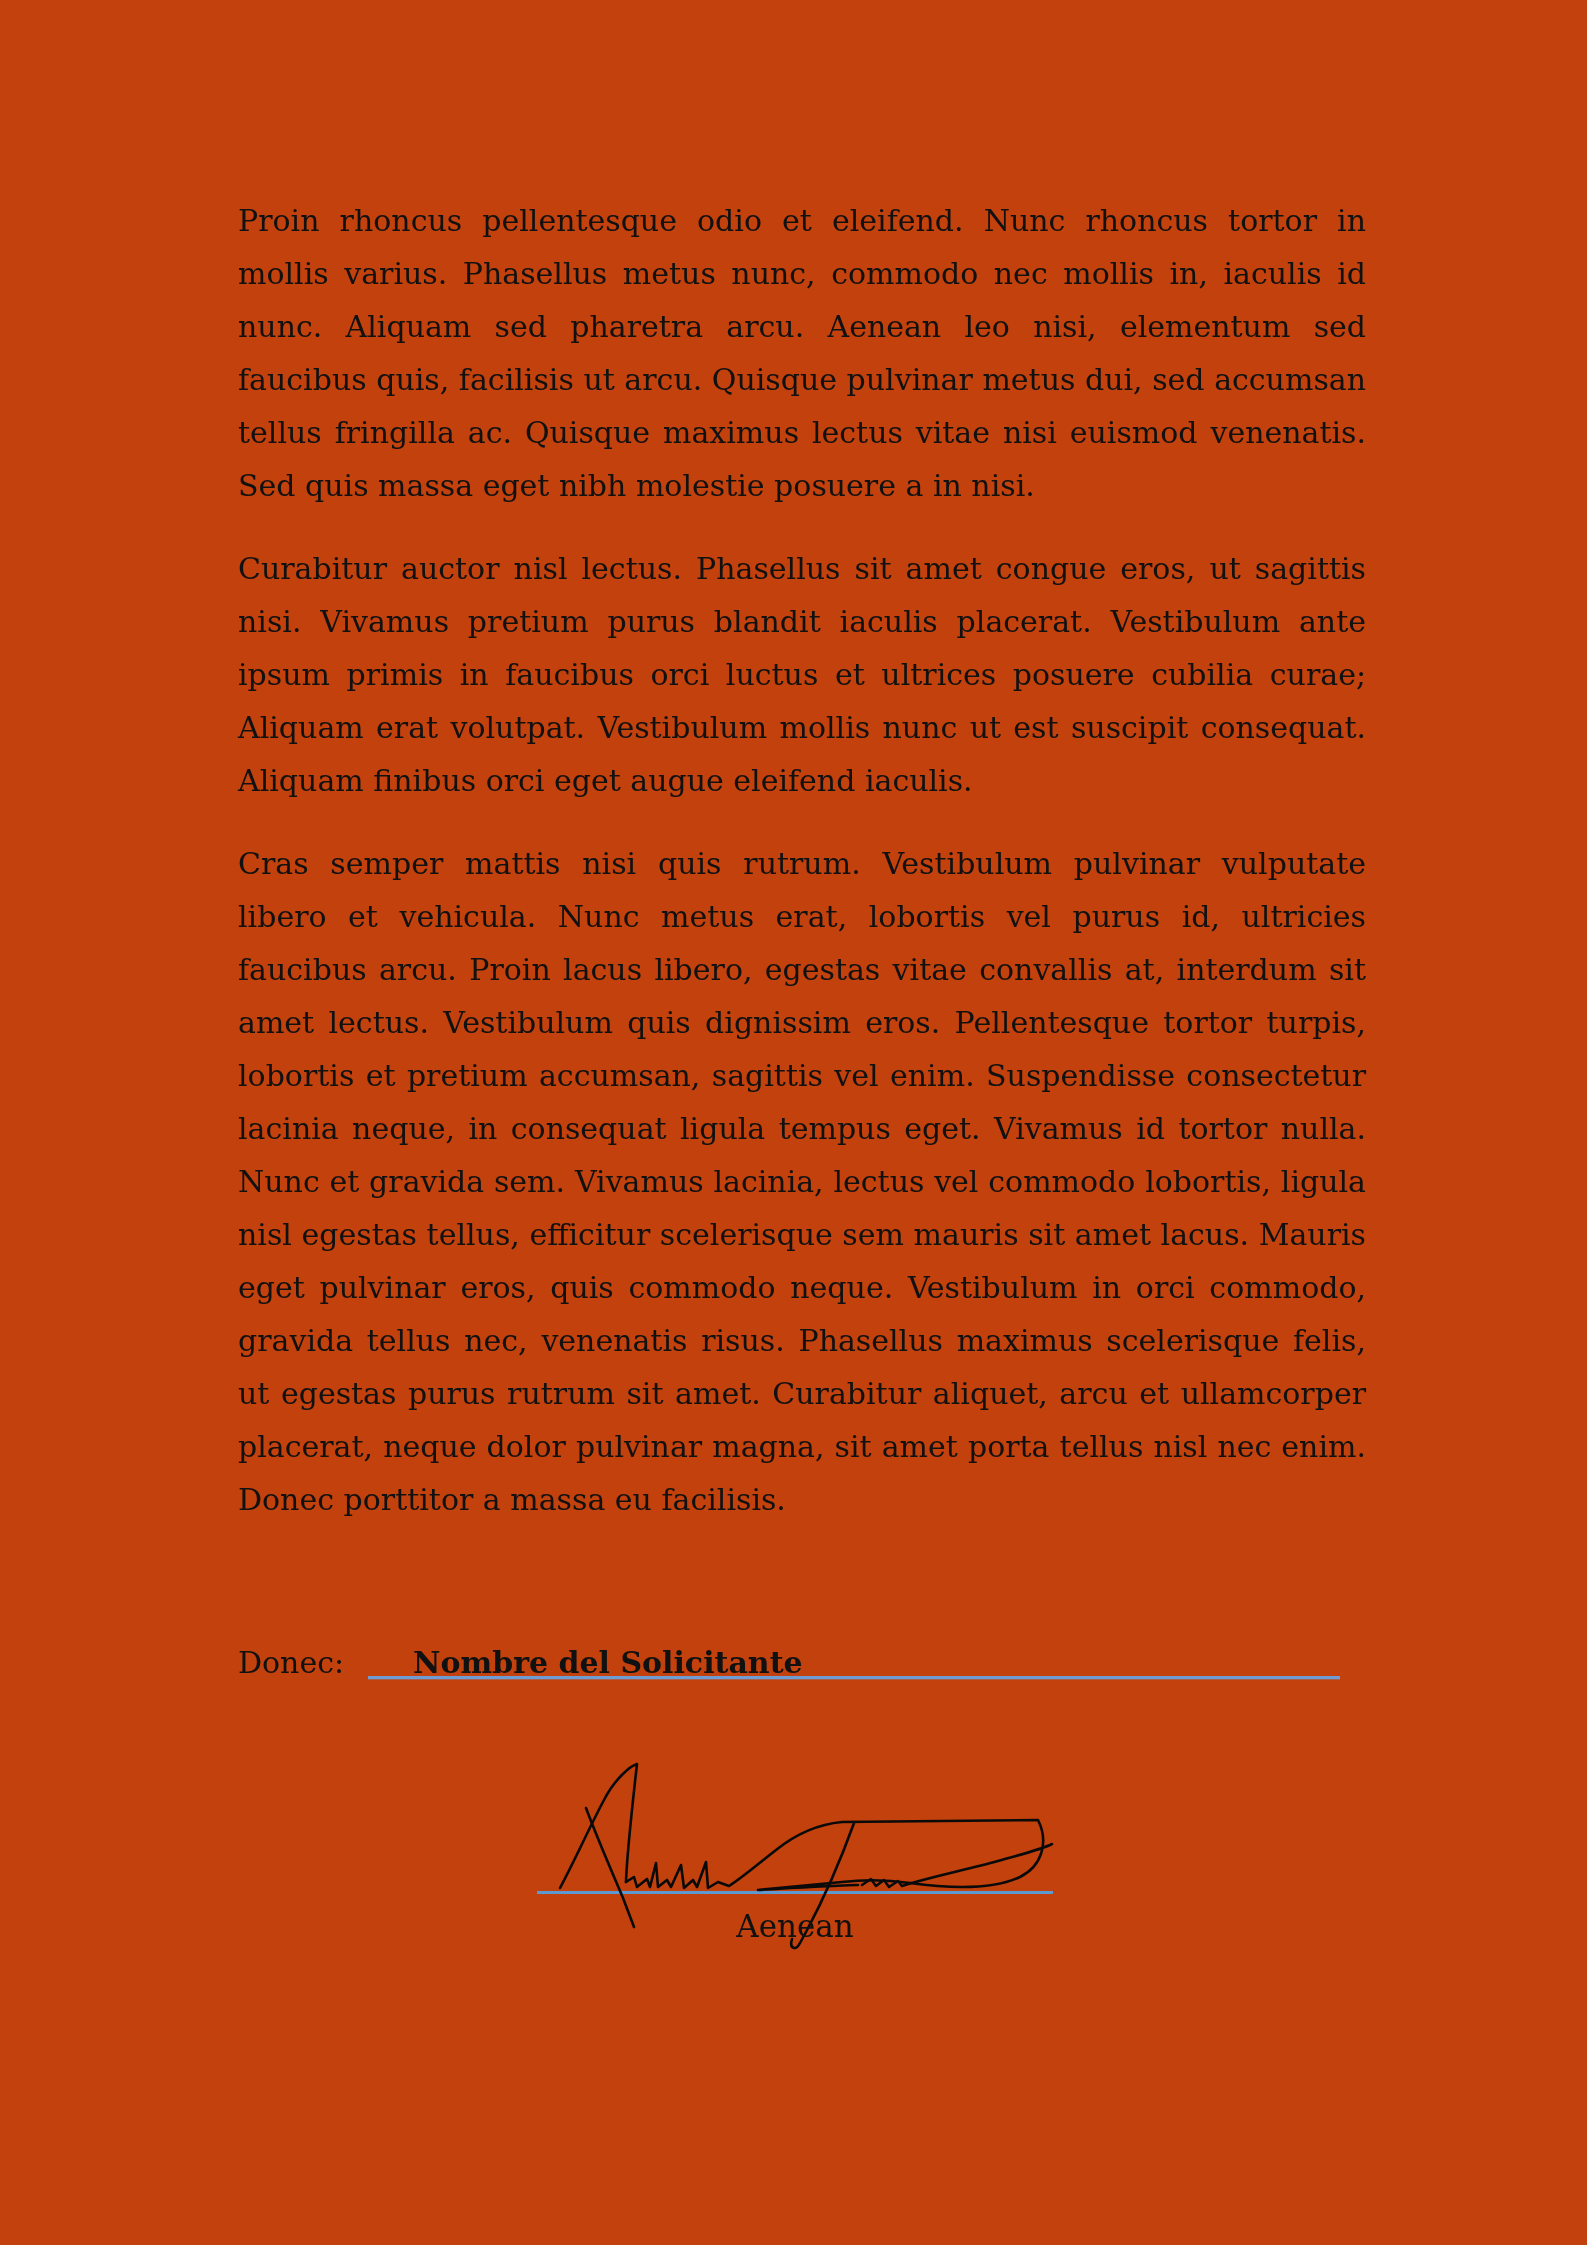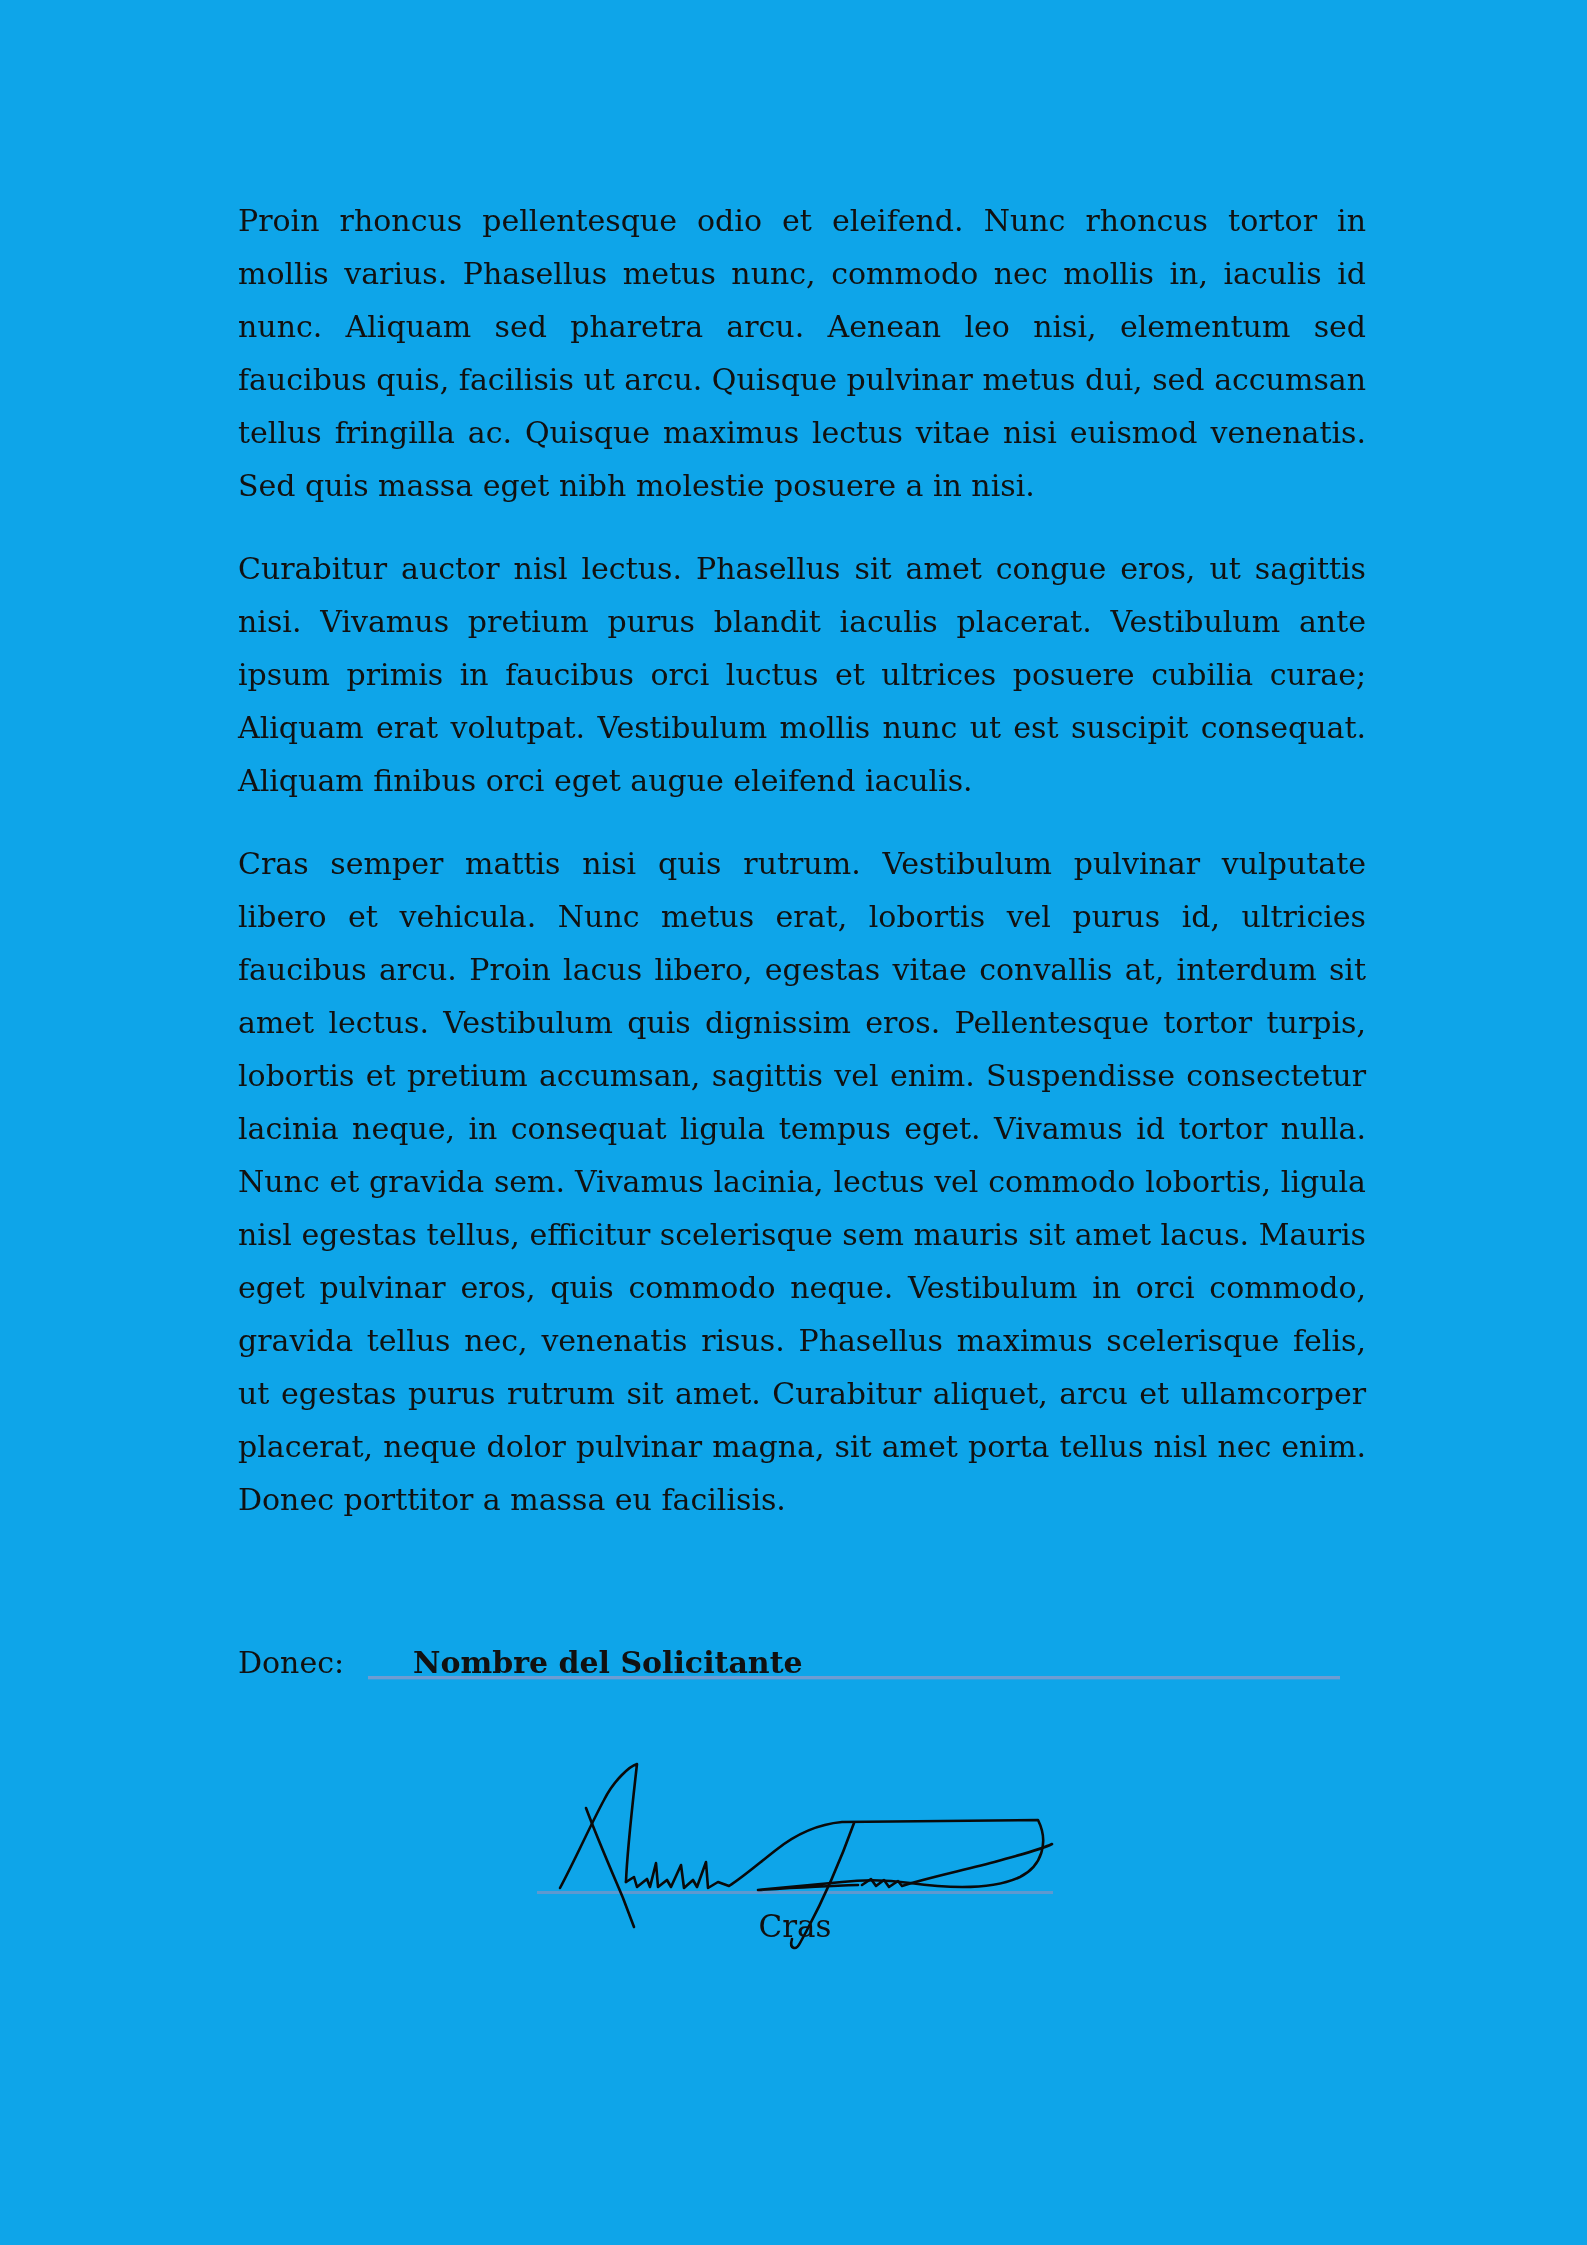--- a/index.html
+++ b/index.html
@@ -4,21 +4,21 @@
 <style>
   html, body {
     margin: 0;
     padding: 0;
     background: #ffffff;
   }
   .page {
     position: relative;
     width: 1587px;
     height: 2245px;
-    background: #0ea5e9;
+    background: #c2410c;
     overflow: hidden;
     font-family: "DejaVu Serif", "Liberation Serif", serif;
     color: var(--text-color, #111111);
   }
   .content {
     position: absolute;
     left: 238px;
     top: 194px;
     width: 1128px;
   }
@@ -110,15 +110,15 @@
              C 352 148, 368 134, 386 120 C 406 104, 430 94, 452 92 L 648 90
              C 659 112, 652 136, 630 147 C 600 161, 556 158, 520 153 C 492 149, 470 150, 452 152
              C 420 155, 390 158, 368 160 C 400 158, 435 156, 468 155" stroke="#0a0a0a"></path>
 
     <path d="M 464 93 C 450 132, 432 172, 416 202 L 410 213 C 406 221, 399 219, 402 209" stroke="#0a0a0a"></path>
 
     <path d="M 472 155 L 481 149 L 486 156 L 494 150 L 499 157 L 508 151 L 512 156
              C 536 148, 575 140, 608 131 C 632 124, 650 120, 662 114" stroke="#0a0a0a"></path>
   </svg>
 
-  <div class="signature-label">Cras</div>
+  <div class="signature-label">Aenean</div>
 
 </div>
 
 </body></html>

